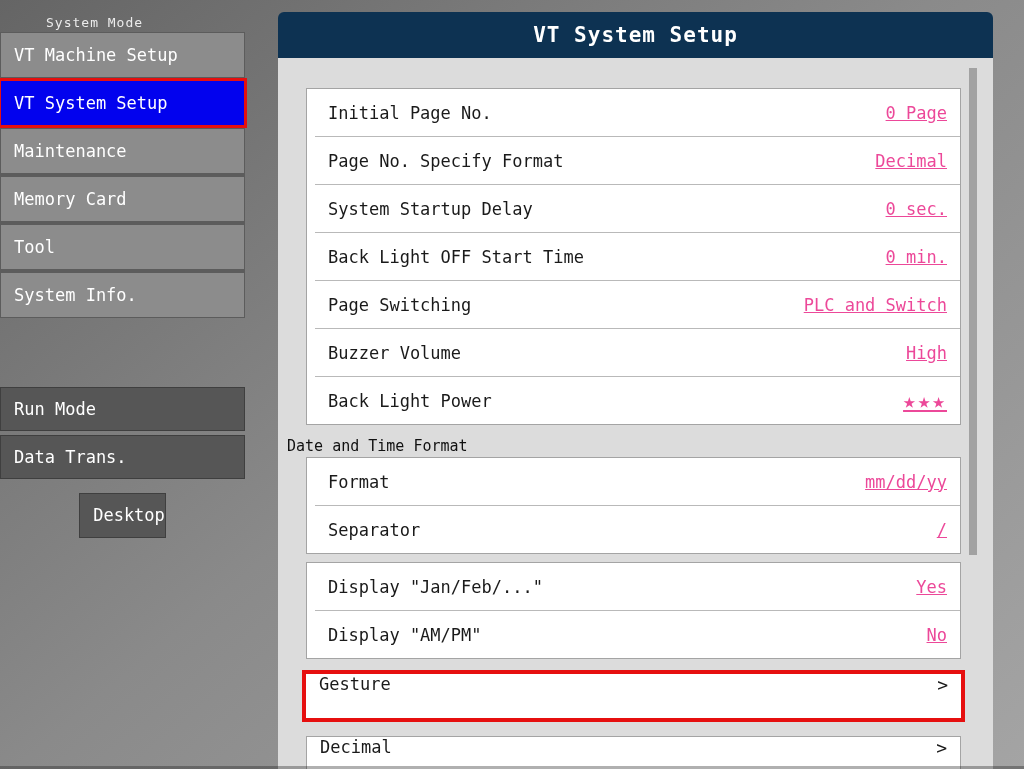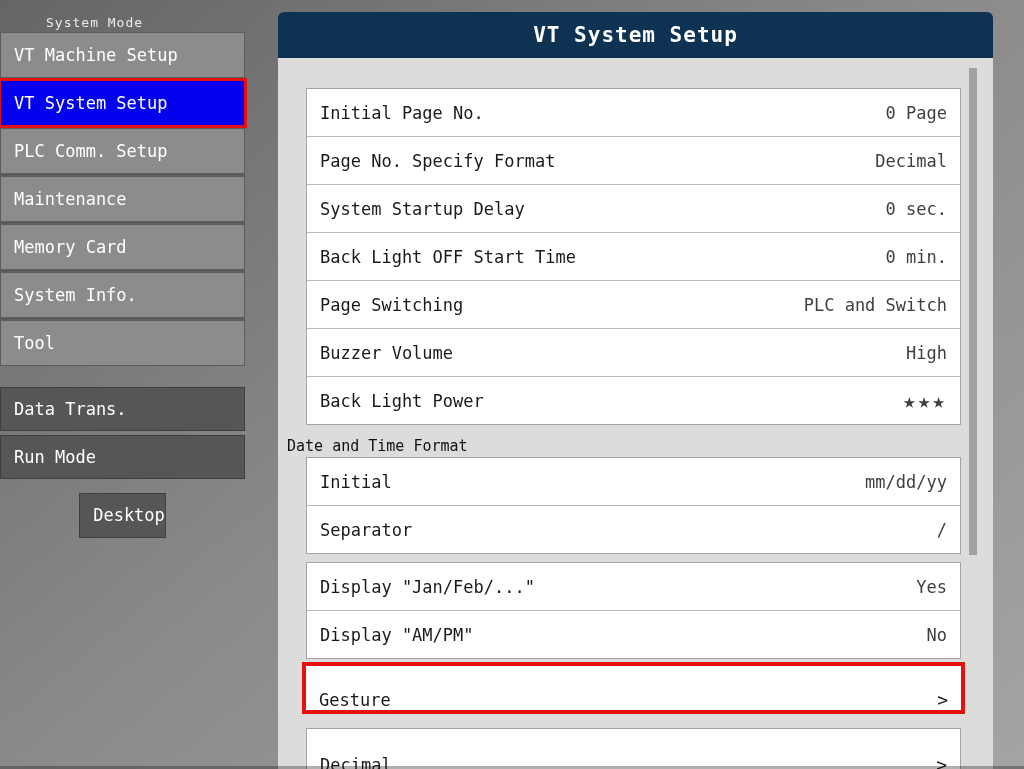--- a/index.html
+++ b/index.html
@@ -54,34 +54,35 @@
   .group {
     position:absolute; left:28px; width:655px;
     background:#ffffff; border:1px solid #a4a4a4;
   }
   .group.settings   { top:30px; }
   .group.dt-group-a { top:399px; }
   .group.dt-group-b { top:504px; }
   .row {
     height:48px; padding:0 13px;
     display:flex; justify-content:space-between; align-items:center;
-    border-bottom:1px solid #b9b9b9; background:#ffffff; cursor:pointer;
+    border-bottom:1px solid #b9b9b9; background:#ffffff; cursor:pointer;margin-left:8px;
   }
   .row:last-child { border-bottom:none; height:47px;justify-content:space-between; }
   .row .lab { font-size:17px; color:#1a1a1a; white-space:nowrap; }
-  .row .val { font-size:17px; color:#404040; white-space:nowrap; }
+  .row .val { font-size:17px; color:#ec4899; white-space:nowrap;text-decoration:underline; }
   .row .val.stars { font-size:21px; letter-spacing:2px; }
   .section-label {
     position:absolute; left:9px; top:379px;
     font-size:15px; color:#111111; white-space:nowrap;
   }
   .nav-row {
     position:absolute; background:#ffffff; cursor:pointer;
-    display:flex; justify-content:space-between; align-items:flex-end;
+    display:flex; justify-content:space-between; align-items:flex-start;
     padding:0 13px;
+    margin-top:8px;
   }
   .nav-row .lab { font-size:17px; color:#1a1a1a; }
   .nav-row .chev { font-size:18px; color:#1a1a1a; }
   .nav-row.gesture {
     left:24px; top:604px; width:663px; height:52px;
     border:4px solid #e60f0f;
   }
   .nav-row.security {
     left:28px; top:670px; width:655px; height:48px;
     border:1px solid #a4a4a4;
@@ -96,30 +97,29 @@
   }
 </style>
 </head>
 <body>
 
 <div class="sidebar-title">System Mode</div>
 
 <div class="menu-group light">
   <div class="menu-item">VT Machine Setup</div>
   <div class="menu-item selected">VT System Setup</div>
-  <div class="menu-item">PLC Comm. Setup</div>
   <div class="menu-item">Maintenance</div>
   <div class="menu-item">Memory Card</div>
+  <div class="menu-item">Tool</div>
   <div class="menu-item">System Info.</div>
-  <div class="menu-item">Tool</div>
 </div>
 
 <div class="menu-group dark">
+  <div class="menu-item">Run Mode</div>
   <div class="menu-item">Data Trans.</div>
-  <div class="menu-item">Run Mode</div>
 </div>
 
 <div class="menu-group dark desktop">
   <div class="menu-item">Desktop</div>
 </div>
 
 <div class="panel-header">
   <span>VT System Setup</span>
 </div>
 
@@ -153,21 +153,21 @@
     <div class="row">
       <span class="lab">Back Light Power</span>
       <span class="val stars">★★★</span>
     </div>
   </div>
 
   <div class="section-label">Date and Time Format</div>
 
   <div class="group dt-group-a">
     <div class="row">
-      <span class="lab">Initial</span>
+      <span class="lab">Format</span>
       <span class="val">mm/dd/yy</span>
     </div>
     <div class="row">
       <span class="lab">Separator</span>
       <span class="val">/</span>
     </div>
   </div>
 
   <div class="group dt-group-b">
     <div class="row">

